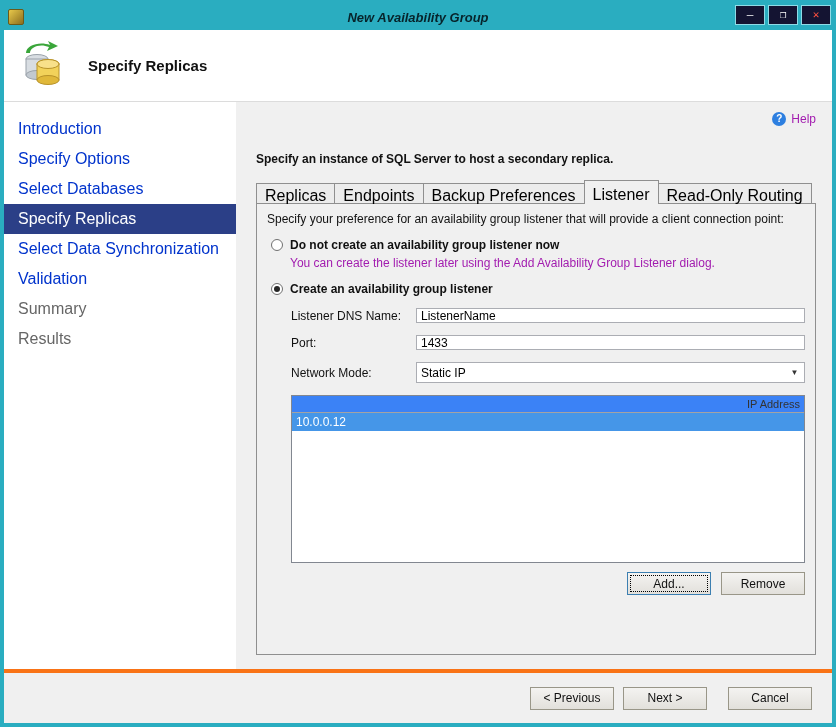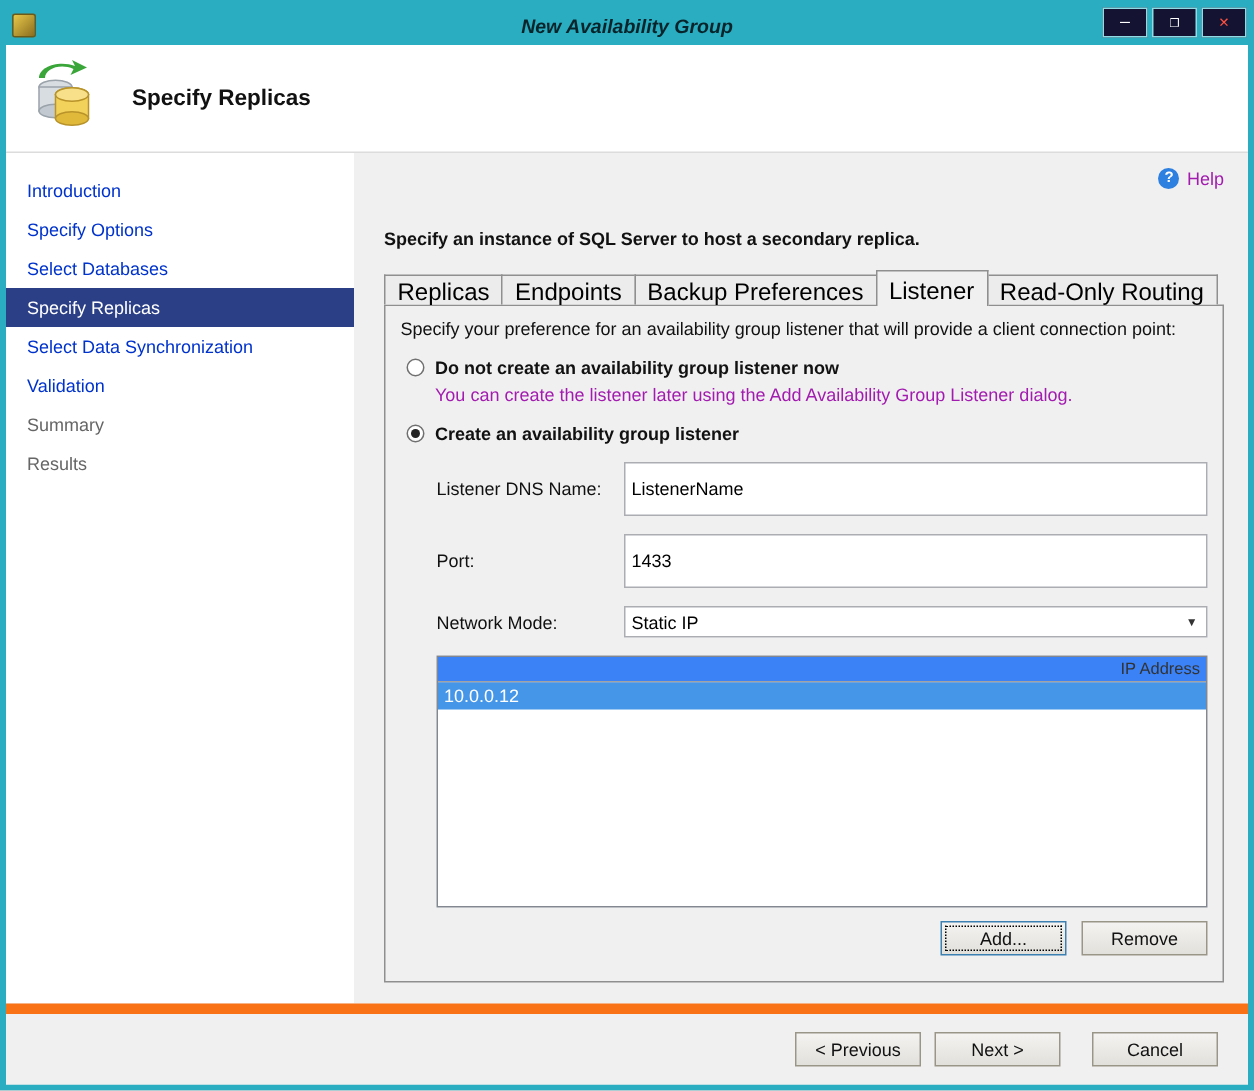--- a/index.html
+++ b/index.html
@@ -36,21 +36,21 @@
   .header {
     height:72px; flex:0 0 72px; background:#ffffff;
     display:flex; align-items:center; gap:20px; padding-left:14px;
     border-bottom:1px solid #dcdcdc;
   }
   .header h1 { font-size:15px; margin:0; color:#111; }
   
   .content { flex:1 1 auto; display:flex; min-height:0; }
   .sidebar { width:232px; flex:0 0 232px; background:#ffffff; padding-top:12px; }
   .step {
-    font-size:12px; padding:6px 0 6px 14px; color:#0033cc; cursor:pointer;
+    font-size:16px; padding:6px 0 6px 14px; color:#0033cc; cursor:pointer;
   }
   .step.active { background:#2b3f87; color:#ffffff; }
   .step.disabled { color:#666666; cursor:default; }
   .main { flex:1 1 auto; display:flex; flex-direction:column; padding:8px 16px 0 10px; min-width:0; }
   .help-row { display:flex; justify-content:flex-end; align-items:center; gap:5px; height:18px; cursor:pointer; }
   .help-icon {
     width:14px; height:14px; border-radius:50%; background:#2d7fe0; color:#fff;
     font-size:10px; font-weight:bold; text-align:center; line-height:14px;
   }
   .help-label { font-size:12px; color:#a21caf; }
@@ -78,21 +78,21 @@
   }
   .radio.checked::after {
     content:""; position:absolute; left:2px; top:2px; right:2px; bottom:2px;
     border-radius:50%; background:#262626;
   }
   .option-label { font-size:12px; font-weight:bold; color:#111; }
   .option-desc { font-size:12px; color:#a21caf; margin:4px 0 0 23px; }
   .form-row { display:flex; align-items:center; margin:12px 0 0 24px; }
   .form-label { width:125px; flex:0 0 125px; font-size:12px; color:#111; }
   .text-input {
-    flex:1 1 auto; height:36px; border:1px solid #abadb3; background:#fff;
+    flex:1 1 auto; height:15px; border:1px solid #abadb3; background:#fff;
     font-size:12px; padding:1px 4px; font-family:"Liberation Sans", sans-serif;
   }
   .dropdown {
     flex:1 1 auto; height:21px; border:1px solid #abadb3; background:#fff;
     position:relative; font-size:12px; display:flex; align-items:center; padding-left:4px; cursor:pointer;
   }
   .dd-arrow {
     position:absolute; right:1px; top:1px; bottom:1px; width:17px;
     display:flex; align-items:center; justify-content:center; font-size:8px; color:#333;
   }
@@ -109,21 +109,21 @@
   .ip-row.selected { background:#4596e8; color:#ffffff; }
   .list-btn-row { display:flex; justify-content:flex-end; gap:10px; margin-top:9px; }
   .btn {
     min-width:84px; height:23px; font-size:12px; color:#111; cursor:pointer;
     background:linear-gradient(#f4f3f1,#e2e0db); border:1px solid #999688;
     font-family:"Liberation Sans", sans-serif;
   }
   .btn.focused { border:1px solid #3c7fb1; outline:1px dotted #000; outline-offset:-4px; }
   
   .footer {
-    flex:0 0 54px; border-top:7px solid #f97316; background:#f0f0f0;
+    flex:0 0 54px; border-top:4px solid #f97316; background:#f0f0f0;
     display:flex; align-items:center; justify-content:flex-end; gap:9px; padding-right:20px;
   }
   .btn.cancel { margin-left:12px; }
 </style>
 </head>
 <body>
 
 <div class="window">
 
   <div class="titlebar">

